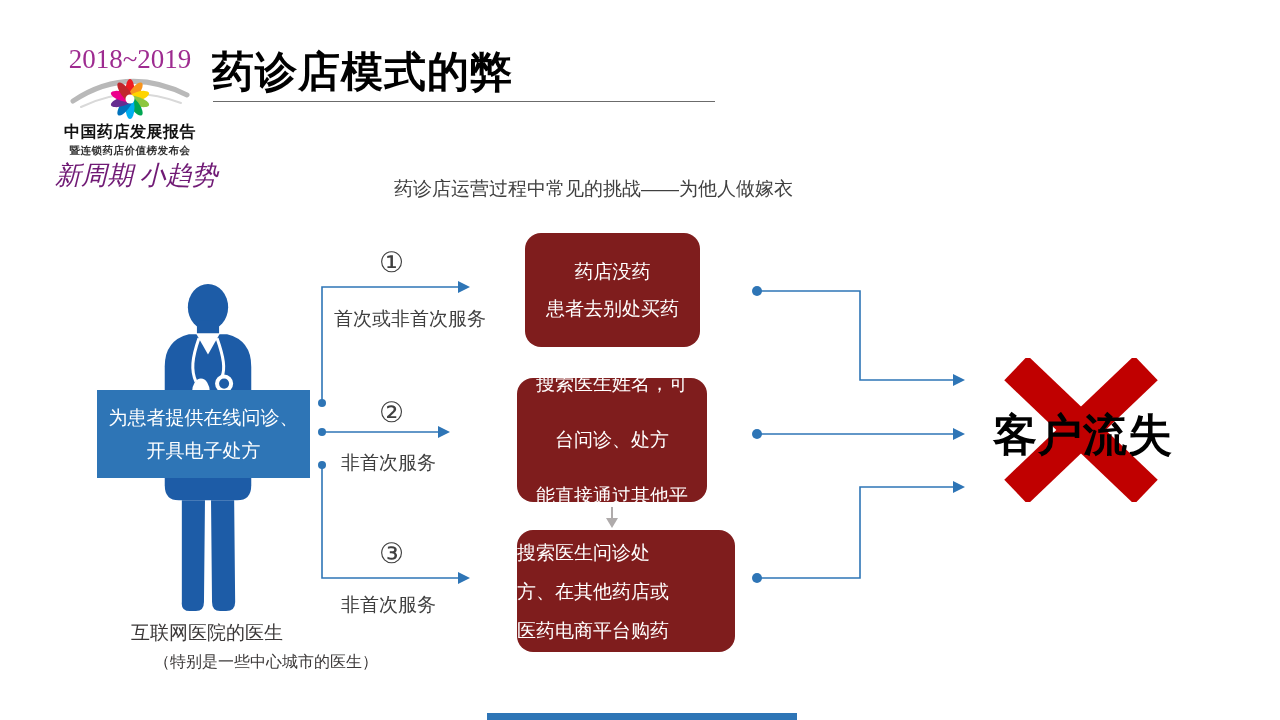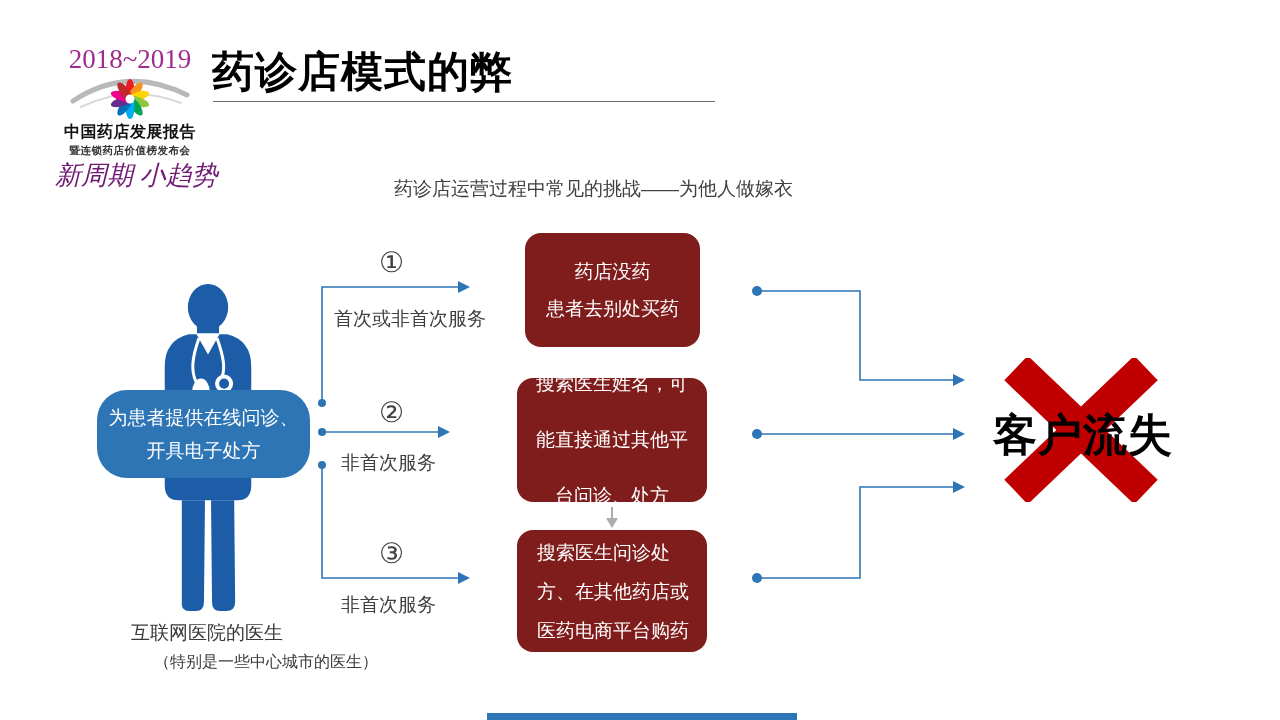--- a/index.html
+++ b/index.html
@@ -31,21 +31,21 @@
   }
   .title-rule { position:absolute; left:213px; top:101px; width:502px; height:1px; background:#6b6b6b; }
   .subtitle {
     position:absolute; left:394px; top:176px; font-size:19px; color:#404040; white-space:nowrap;
   }
   
   .doctor-svg { position:absolute; left:152px; top:284px; }
   .overlay-box {
     position:absolute; left:97px; top:390px; width:213px; height:88px;
     background:#2E75B6; color:#fff; display:flex; flex-direction:column;
-    align-items:center; justify-content:center; text-align:center;border-radius:30px;
+    align-items:center; justify-content:center; text-align:center;
   }
   .overlay-box .ln { font-size:19px; line-height:33px; white-space:nowrap; }
   .doc-cap1 { position:absolute; left:107px; top:620px; width:200px; text-align:center;
               font-size:19px; color:#3B3838; white-space:nowrap; }
   .doc-cap2 { position:absolute; left:48px; top:652px; width:330px; text-align:right;
               font-size:16px; color:#3B3838; white-space:nowrap; }
   
   .path-num { position:absolute; font-size:28px; color:#404040; }
   .num-1 { left:379px; top:246px; }
   .num-2 { left:379px; top:396px; }
@@ -57,21 +57,21 @@
   
   .flow-box {
     position:absolute; background:#7f1d1d; border-radius:16px; color:#fff;
     display:flex; flex-direction:column; justify-content:center;
   }
   .flow-box .ln { font-size:19px; white-space:nowrap; }
   .box-1 { left:525px; top:233px; width:175px; height:114px; text-align:center; }
   .box-1 .ln { line-height:37px; }
   .box-2 { left:517px; top:378px; width:190px; height:124px; text-align:center;gap:16px; }
   .box-2 .ln { line-height:40px; }
-  .box-3 { left:517px; top:530px; width:190px; height:122px; text-align:left; padding-left:20px; }
+  .box-3 { left:517px; top:530px; width:218px; height:122px; text-align:left; }
   .box-3 .ln { line-height:39px; }
   
   .red-x { position:absolute; left:1002px; top:358px; }
   .result-label {
     position:absolute; left:988px; top:406px; width:190px; text-align:center;
     font-size:44px; font-weight:900; color:#000; letter-spacing:1px; white-space:nowrap;
   }
   
   .connectors { position:absolute; left:0; top:0; pointer-events:none; }
   .bottom-bar { position:absolute; left:487px; top:713px; width:310px; height:7px; background:#2E75B6; }
@@ -179,22 +179,22 @@
   <div class="path-label label-1">首次或非首次服务</div>
   <div class="path-label label-2">非首次服务</div>
   <div class="path-label label-3">非首次服务</div>
 
   <div class="flow-box box-1">
     <div class="ln">药店没药</div>
     <div class="ln">患者去别处买药</div>
   </div>
   <div class="flow-box box-2">
     <div class="ln">搜索医生姓名，可</div>
+    <div class="ln">台问诊、处方</div>
     <div class="ln">能直接通过其他平</div>
-    <div class="ln">台问诊、处方</div>
   </div>
   <div class="flow-box box-3">
     <div class="ln">搜索医生问诊处</div>
     <div class="ln">方、在其他药店或</div>
     <div class="ln">医药电商平台购药</div>
   </div>
 
   <svg class="red-x" width="158" height="144" viewBox="0 0 158 144">
     <line x1="14" y1="10" x2="144" y2="134" stroke="#C00000" stroke-width="34"></line>
     <line x1="144" y1="10" x2="14" y2="134" stroke="#C00000" stroke-width="34"></line>

